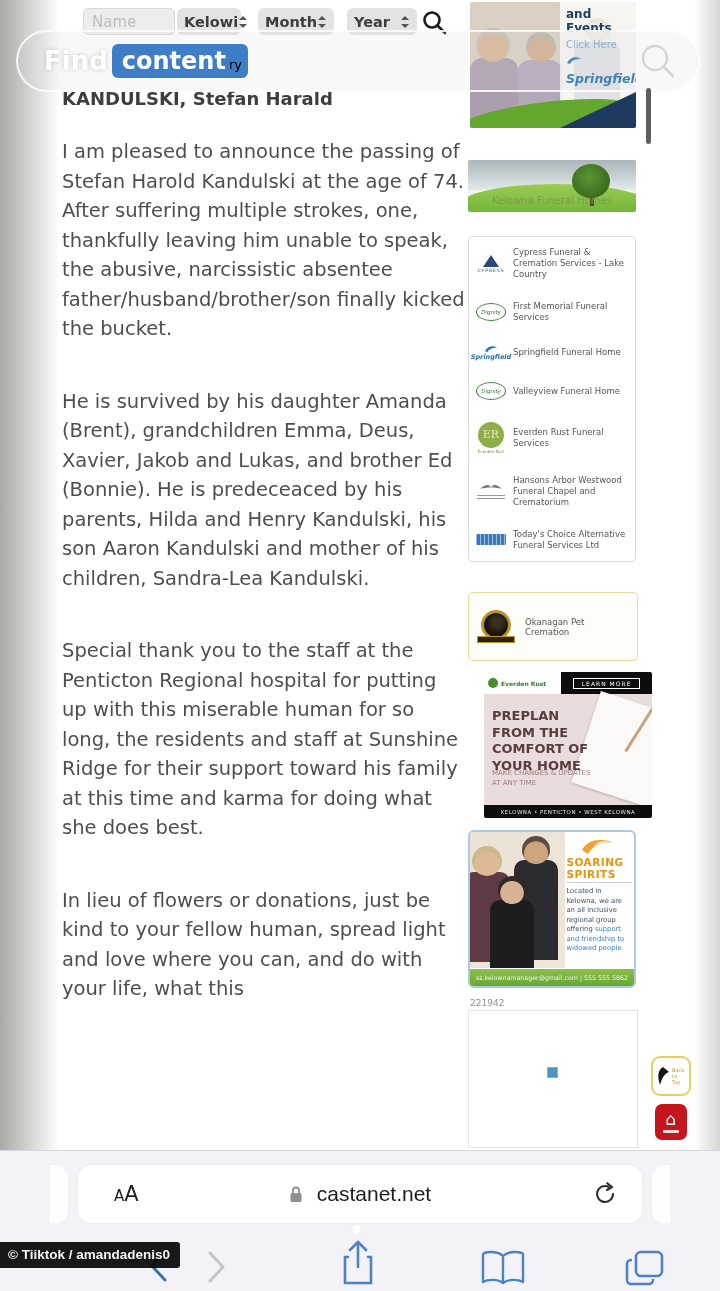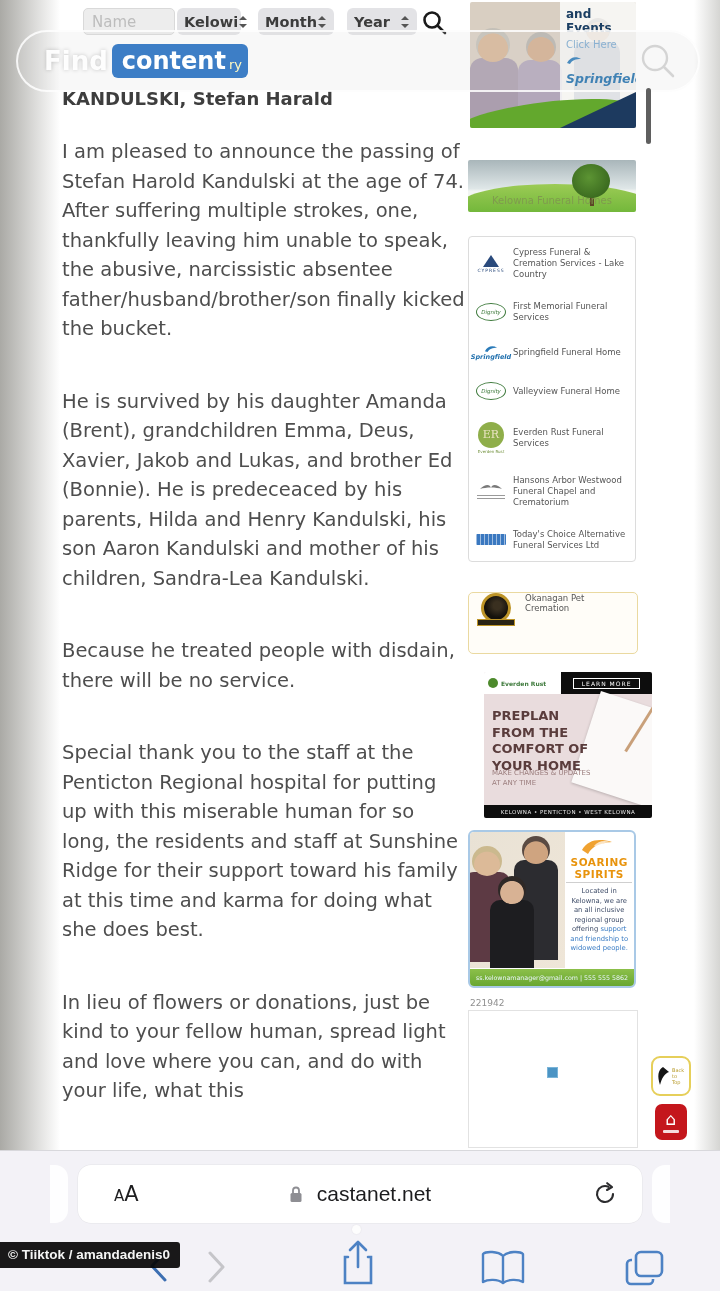--- a/index.html
+++ b/index.html
@@ -28,21 +28,21 @@
   .updown svg { display:block; }
   .mag-small { position:absolute; left:421px; top:9px; width:26px; height:26px; }
 
   
   .overlay-pill { position:absolute; left:16px; top:30px; width:684px; height:62px; z-index:5;
                   border:2px solid rgba(255,255,255,.85); border-radius:31px;
                   background:rgba(215,215,215,.18); display:flex; align-items:center; padding:0 20px 0 26px; }
   .ov-find { color:rgba(255,255,255,.95); font-size:26px; font-weight:bold; text-shadow:0 0 4px rgba(0,0,0,.2); margin-right:4px; }
   .ov-black { background:#0d0d0d; color:#fff; font-size:24px; font-weight:bold; padding:3px 10px; border-radius:6px; margin-right:8px; }
   .ov-blue  { background:#3d7ec6; color:#fff; font-size:24px; font-weight:bold; padding:3px 6px 3px 10px; border-radius:6px; display:flex; align-items:baseline; }
-  .ov-suffix { font-size:13px; font-weight:normal; color:#fef9c3; margin-left:3px; }
+  .ov-suffix { font-size:13px; font-weight:normal; color:#000000; margin-left:3px; }
   .ov-mag { margin-left:auto; }
 
   
   .obit { position:absolute; left:62px; top:88px; width:404px; z-index:2; }
   .obit-heading { font-size:18px; font-weight:bold; color:#3e3e3e; margin-bottom:28px; }
   .obit p { font-size:19.5px; line-height:29.5px; color:#4e4e4e; margin-bottom:43px; }
 
   
   .sidebar { position:absolute; left:468px; top:0; width:170px; z-index:2; }
 
@@ -100,22 +100,22 @@
   .logo-everden-txt { font-size:4px; color:#6f8f3a; margin-top:1px; }
   .logo-hansons svg { display:block; }
   .logo-hansons-lines { width:28px; border-top:1px solid #9a9a9a; margin-top:2px; }
   .logo-todays { width:30px; height:11px; background:#3a78c0;
                  background-image:repeating-linear-gradient(90deg, rgba(255,255,255,.5) 0 1px, transparent 1px 4px);
                  border-radius:1px; }
   .logo-springbird svg { display:block; margin:0 auto; }
   .logo-spring-txt { font-size:6.5px; font-weight:bold; font-style:italic; color:#1f6fad; }
 
   
-  .pet-card { position:absolute; left:0; top:592px; width:170px; height:62px; background:#fffdf8;
-              border:1.5px solid #ead9a0; border-radius:5px; display:flex; 
+  .pet-card { position:absolute; left:0; top:592px; width:170px; height:69px; background:#fffdf8;
+              border:1.5px solid #ead9a0; border-radius:5px; display:flex; align-items:center;
               gap:10px; padding:0 8px; cursor:pointer; }
   .pet-logo-wrap { display:flex; flex-direction:column; align-items:center; }
   .pet-logo { width:30px; height:30px; border-radius:50%; border:3px solid #bd9427;
               background:radial-gradient(circle at 55% 40%, #3a3020 20%, #15120c 60%); }
   .pet-ribbon { width:38px; height:7px; background:#2a2415; border:1px solid #bd9427; margin-top:-4px; }
   .pet-name { font-size:8.5px; color:#555; }
 
   
   .preplan { position:absolute; left:16px; top:672px; width:168px; height:146px; border-radius:2px;
              overflow:hidden; cursor:pointer; background:#e9dcdd; }
@@ -143,21 +143,21 @@
               background:linear-gradient(120deg,#e9e2d5 0%, #efe6d8 100%); overflow:hidden; }
   .ss-h1 { position:absolute; left:2px;  top:14px; width:30px; height:30px; border-radius:50%;
            background:radial-gradient(circle at 50% 62%, #dcba98 52%, #cbb98e 56%); }
   .ss-h2 { position:absolute; left:52px; top:4px;  width:28px; height:28px; border-radius:50%;
            background:radial-gradient(circle at 50% 62%, #cfa480 52%, #5a4a42 56%); }
   .ss-h3 { position:absolute; left:28px; top:44px; width:28px; height:28px; border-radius:50%;
            background:radial-gradient(circle at 50% 60%, #d8b294 52%, #2e2826 56%); }
   .ss-b1 { position:absolute; left:-6px; top:40px; width:46px; height:90px; background:#5d3a44; border-radius:10px 10px 0 0; }
   .ss-b2 { position:absolute; left:44px; top:28px; width:44px; height:100px; background:#2c2c30; border-radius:10px 10px 0 0; }
   .ss-b3 { position:absolute; left:20px; top:68px; width:44px; height:70px; background:#1d1d20; border-radius:10px 10px 0 0; }
-  .ss-right { position:absolute; right:2px; top:4px; width:40%;text-align:center; }
+  .ss-right { position:absolute; right:2px; top:4px; width:40%; }
   .ss-birds svg { display:block; margin-left:14px; }
   .ss-brand { font-size:10.5px; line-height:12px; font-weight:bold; color:#e8930c; letter-spacing:.5px; }
   .ss-rule { border-top:1px solid #cfcfcf; margin:2px 0 4px 0; }
   .ss-body { font-size:6.8px; line-height:9.5px; color:#3c4a66; }
   .ss-link { color:#3a7cc4; }
   .ss-bar { position:absolute; left:0; bottom:0; width:100%; height:17px;
             background:linear-gradient(#8cc04a,#68a631); display:flex; align-items:center; justify-content:center; }
   .ss-bar span { font-size:6.3px; color:#eef6ff; }
 
   
@@ -252,21 +252,20 @@
     <svg class="ov-mag" width="40" height="40" viewBox="0 0 40 40">
       <circle cx="17" cy="17" r="12" fill="none" stroke="#d4d4d4" stroke-width="2.4"></circle>
       <line x1="26" y1="26" x2="35" y2="35" stroke="#d4d4d4" stroke-width="2.6" stroke-linecap="round"></line>
     </svg>
   </div>
 
   <div class="obit">
     <div class="obit-heading">KANDULSKI, Stefan Harald</div>
     <p>I am pleased to announce the passing of Stefan Harold Kandulski at the age of 74. After suffering multiple strokes, one, thankfully leaving him unable to speak, the abusive, narcissistic absentee father/husband/brother/son finally kicked the bucket.</p>
     <p>He is survived by his daughter Amanda (Brent), grandchildren Emma, Deus, Xavier, Jakob and Lukas, and brother Ed (Bonnie). He is predeceaced by his parents, Hilda and Henry Kandulski, his son Aaron Kandulski and mother of his children, Sandra-Lea Kandulski.</p>
-    <p>Because he treated people with disdain, there will be no service.</p>
     <p>Special thank you to the staff at the Penticton Regional hospital for putting up with this miserable human for so long, the residents and staff at Sunshine Ridge for their support toward his family at this time and karma for doing what she does best.</p>
     <p>In lieu of flowers or donations, just be kind to your fellow human, spread light and love where you can, and do with your life, what this</p>
   </div>
 
   <div class="sidebar">
 
     <div class="ad-events">
       <div class="body1"></div>
       <div class="body2"></div>
       <div class="body3"></div>

